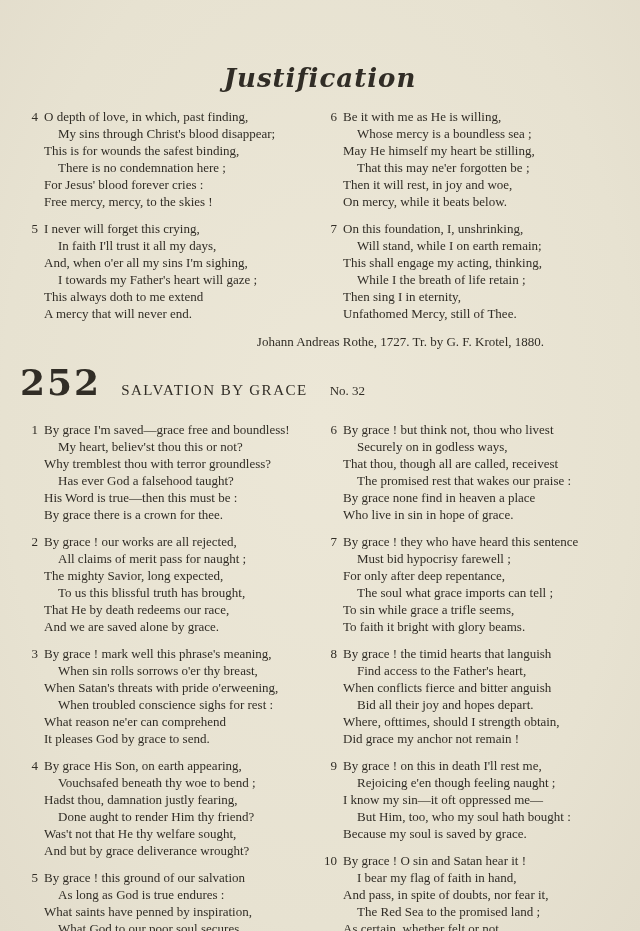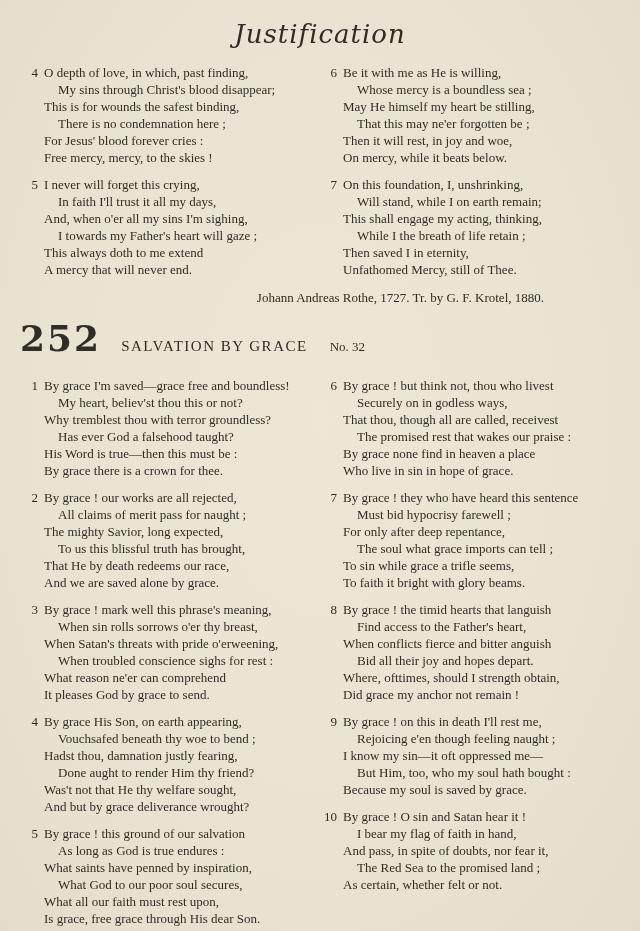--- a/index.html
+++ b/index.html
@@ -8,24 +8,25 @@
     background:#e9e4d3;
     background-image:radial-gradient(ellipse at 50% 45%, #ece7d7 0%, #e7e2d1 70%, #e2dccb 100%);
     font-family:"Liberation Serif","DejaVu Serif",serif;
     color:#312d26;
     box-sizing:border-box;
     padding-top:16px;
   }
   .page-header{
     text-align:center;
     font-family:"DejaVu Serif","Liberation Serif",serif;
-    font-weight:normal;font-style:italic;
+    font-weight:bold;font-style:italic;
     font-size:26px;letter-spacing:1px;
     height:36px;line-height:36px;
     margin-bottom:12px;
+    margin-top:44px;
   }
   .columns{
     display:flex;
     padding:0 26px 0 44px;
     gap:28px;
   }
   .column{flex:1 1 0;min-width:0;}
   .verse{position:relative;margin-bottom:10px;}
   .verse-num{
     position:absolute;left:-26px;top:0;width:20px;
@@ -103,21 +104,21 @@
             <div class="verse-line">On mercy, while it beats below.</div>
           </div>
         </div>
         <div class="verse">
           <span class="verse-num">7</span>
           <div class="verse-lines">
             <div class="verse-line">On this foundation, I, unshrinking,</div>
             <div class="verse-line">Will stand, while I on earth remain;</div>
             <div class="verse-line">This shall engage my acting, thinking,</div>
             <div class="verse-line">While I the breath of life retain ;</div>
-            <div class="verse-line">Then saved I in eternity,</div>
+            <div class="verse-line">Then sing I in eternity,</div>
             <div class="verse-line">Unfathomed Mercy, still of Thee.</div>
           </div>
         </div>
       </div>
   </div>
 
   <div class="attribution">Johann Andreas Rothe, 1727. Tr. by G. F. Krotel, 1880.</div>
 
   <div class="hymn-heading">
     <span class="hymn-number">252</span>

